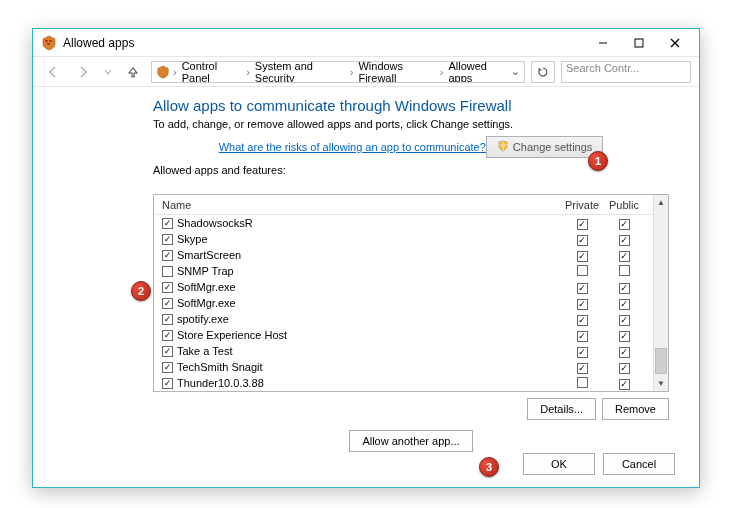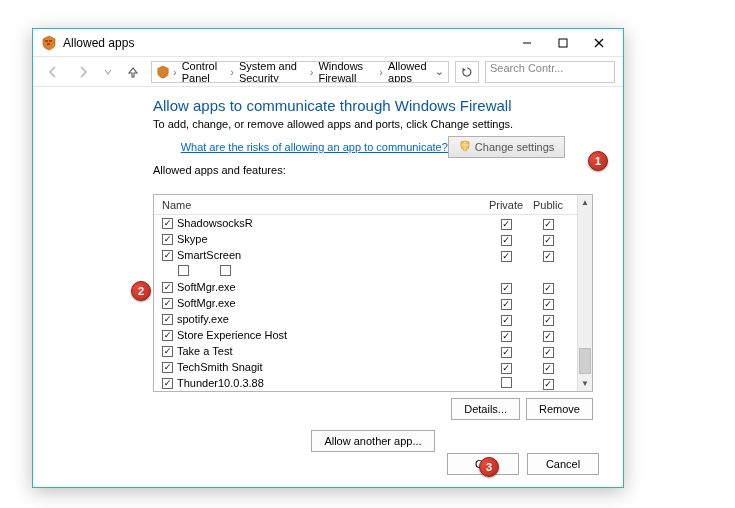--- a/index.html
+++ b/index.html
@@ -9,21 +9,21 @@
     background: #fff;
     width: 735px;
     height: 508px;
     position: relative;
     overflow: hidden;
   }
   .frame {
     position: absolute;
     left: 32px;
     top: 28px;
-    width: 592px;
+    width: 668px;
     height: 460px;
     border: 1px solid #2bb2c8;
     background: #fff;
     box-shadow: 0 4px 18px rgba(0,0,0,0.25);
   }
   .titlebar {
     height: 28px;
     display: flex;
     align-items: center;
     padding: 0 6px 0 8px;
@@ -322,20 +322,24 @@
             </div>
             <div class="row">
               <span class="chk-name">
                 <span class="chk">✓</span>
                 <span>SmartScreen</span>
               </span>
               <span class="chk-col"><span class="chk">✓</span></span>
               <span class="chk-col"><span class="chk">✓</span></span>
             </div>
             <div class="row">
+              <span class="chk-name">
+                <span class="chk"></span>
+                <span>SNMP Trap</span>
+              </span>
               <span class="chk-col"><span class="chk"></span></span>
               <span class="chk-col"><span class="chk"></span></span>
             </div>
             <div class="row">
               <span class="chk-name">
                 <span class="chk">✓</span>
                 <span>SoftMgr.exe</span>
               </span>
               <span class="chk-col"><span class="chk">✓</span></span>
               <span class="chk-col"><span class="chk">✓</span></span>

